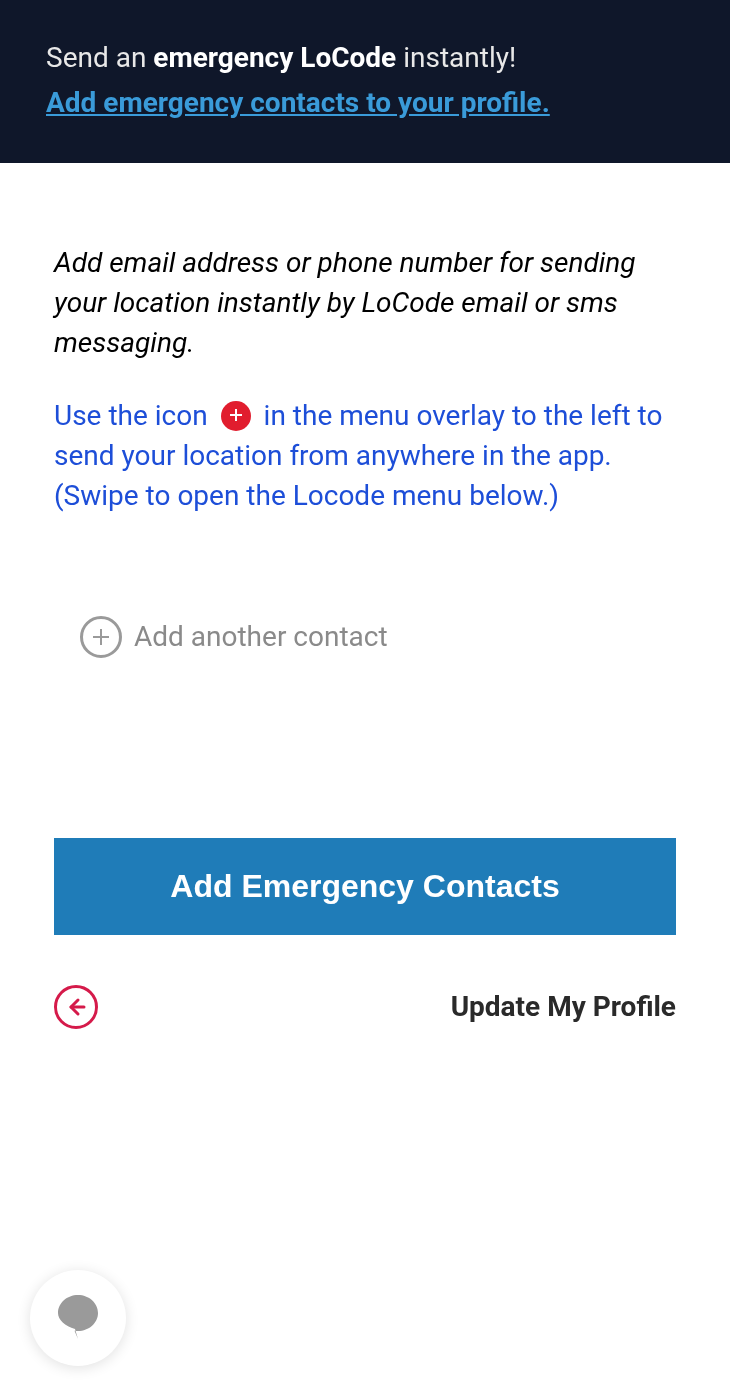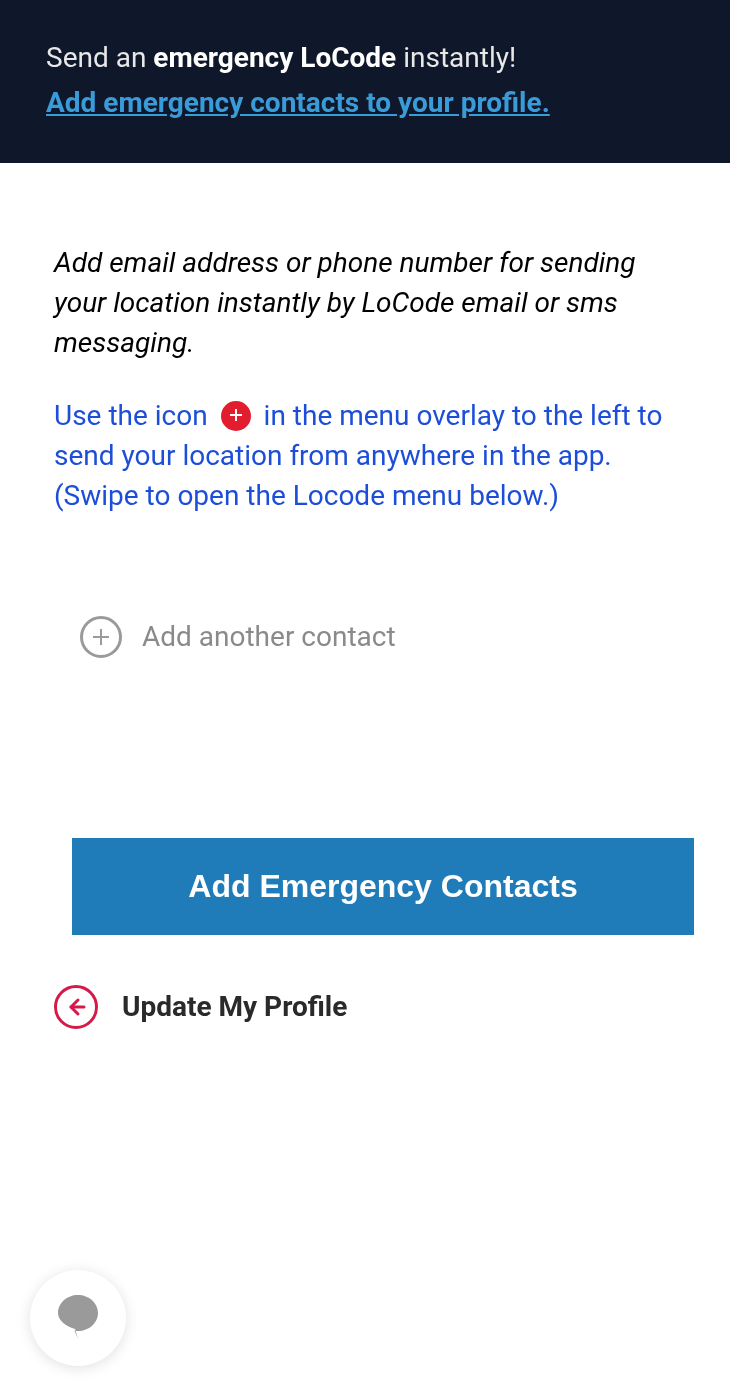--- a/index.html
+++ b/index.html
@@ -66,21 +66,21 @@
     background: transparent;
     font-size: 30px;
     color: #333;
     padding: 8px 4px 14px 4px;
     outline: none;
   }
   .email-input::placeholder { color: #9a9a9a; }
   .add-another {
     display: flex;
     align-items: center;
-    gap: 20px;
+    gap: 12px;
     padding-left: 26px;
     margin-bottom: 180px;
   }
   .add-another .plus-circle {
     width: 42px;
     height: 42px;
     border: 3px solid #9a9a9a;
     border-radius: 50%;
     display: flex;
     align-items: center;
@@ -95,26 +95,25 @@
     width: 100%;
     background: #1f7cb8;
     color: #ffffff;
     font-size: 32px;
     font-weight: 700;
     text-align: center;
     padding: 30px 10px;
     border: none;
     cursor: pointer;
     margin-bottom: 50px;
-    margin-left: 18px;
   }
   .update-row {
     display: flex;
     align-items: center;
-    justify-content: flex-start;
+    justify-content: space-between;
     gap: 24px;
     padding-bottom: 30px;
   }
   .back-circle {
     width: 44px;
     height: 44px;
     border: 3px solid #d51a4a;
     border-radius: 50%;
     display: flex;
     align-items: center;

